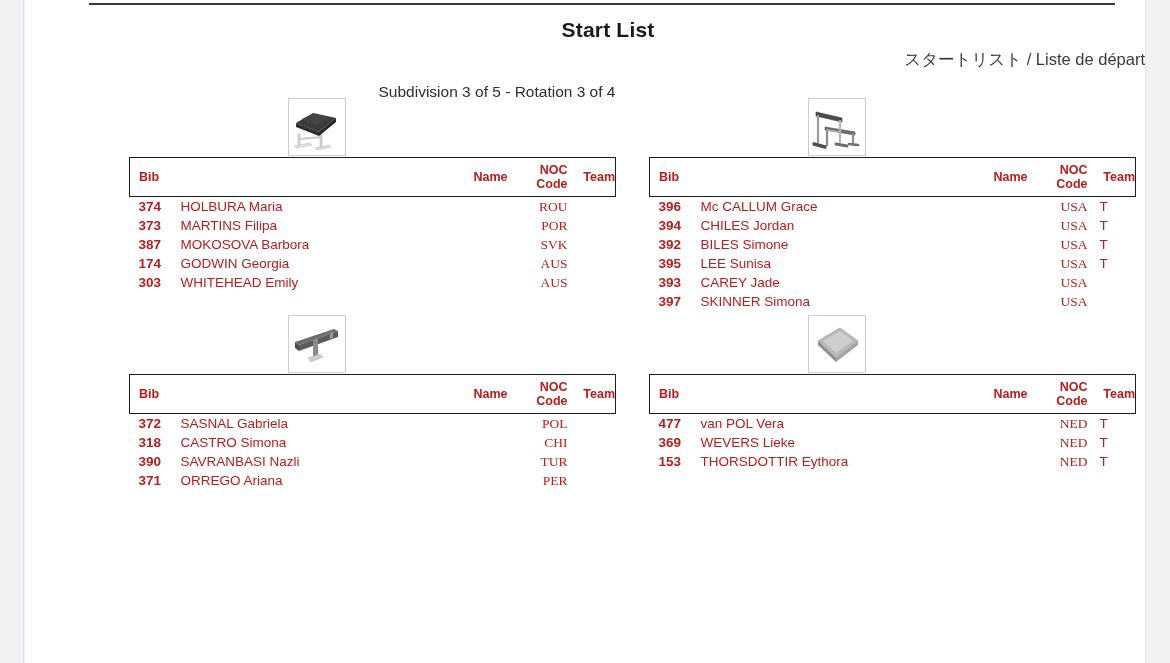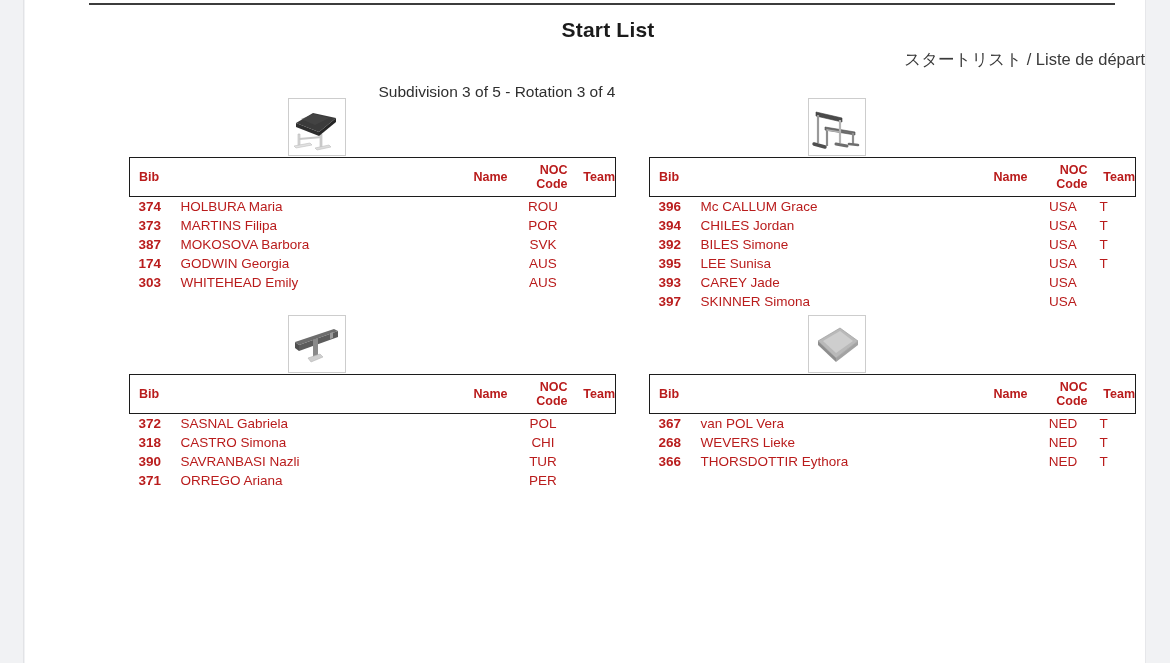--- a/index.html
+++ b/index.html
@@ -128,21 +128,21 @@
     border: none;
     padding: 0;
     height: 19px;
     vertical-align: middle;
     font-size: 13.5px;
     line-height: 19px;
     white-space: nowrap;
   }
   .start-table tbody td.td-bib  { text-align: left; padding-left: 9px; font-weight: bold; }
   .start-table tbody td.td-name { text-align: left; padding-left: 7px; margin-top: 48px; }
-  .start-table tbody td.td-noc  { text-align: center; padding-left: 11px; }
+  .start-table tbody td.td-noc  { text-align: right; padding-left: 11px; font-family: Liberation Serif, serif; }
   .start-table tbody td.td-team { text-align: left; padding-left: 12px; }
   .start-table tbody tr.row-italic td { font-style: italic; }
 </style>
 </head>
 <body>
 
 <div id="viewport">
 
   <div id="left-gutter"></div>
 
@@ -356,33 +356,33 @@
           <th class="th-name">Name</th>
           <th class="th-noc">
             <span>NOC</span><br>
             <span>Code</span>
           </th>
           <th class="th-team">Team</th>
         </tr>
       </thead>
       <tbody>
           <tr>
-            <td class="td-bib">367</td>
+            <td class="td-bib">477</td>
             <td class="td-name">van POL Vera</td>
             <td class="td-noc">NED</td>
             <td class="td-team">T</td>
           </tr>
           <tr>
-            <td class="td-bib">268</td>
+            <td class="td-bib">369</td>
             <td class="td-name">WEVERS Lieke</td>
             <td class="td-noc">NED</td>
             <td class="td-team">T</td>
           </tr>
           <tr>
-            <td class="td-bib">366</td>
+            <td class="td-bib">153</td>
             <td class="td-name">THORSDOTTIR Eythora</td>
             <td class="td-noc">NED</td>
             <td class="td-team">T</td>
           </tr>
         </tbody>
     </table>
 
   </div>
 
   <div id="right-gutter"></div>

